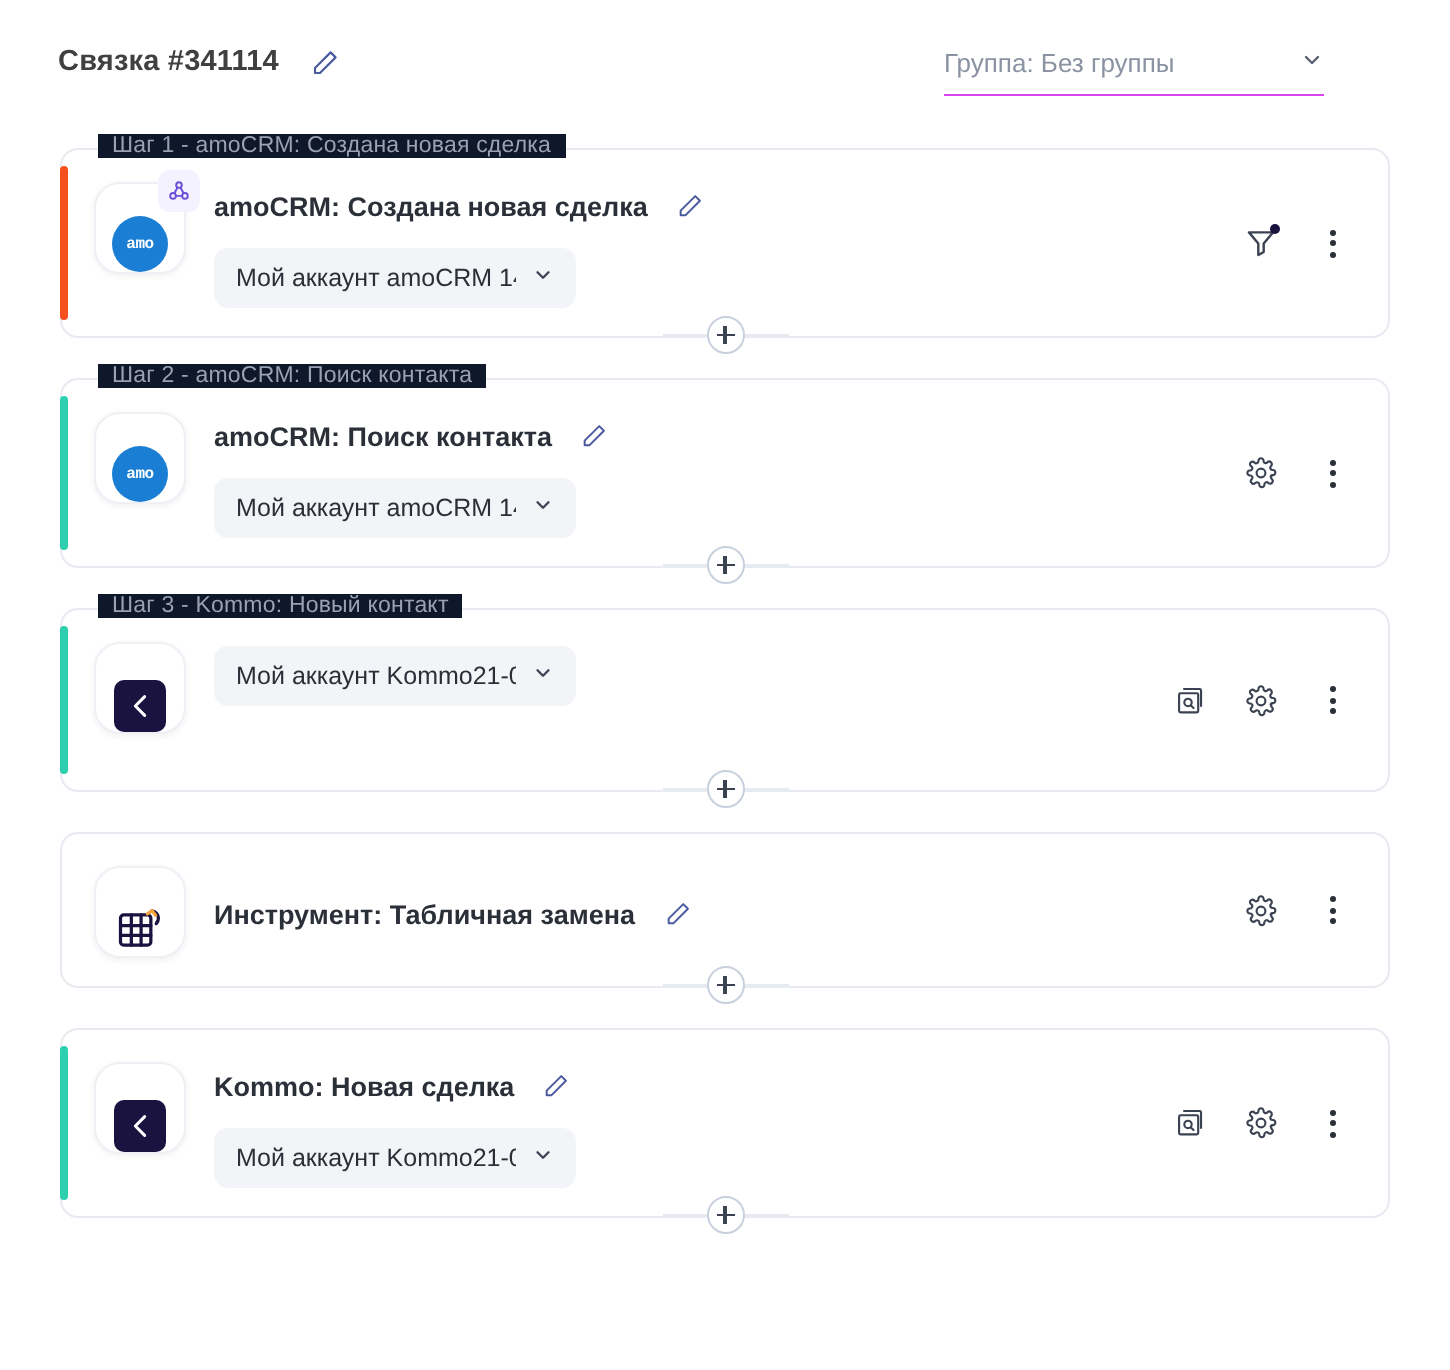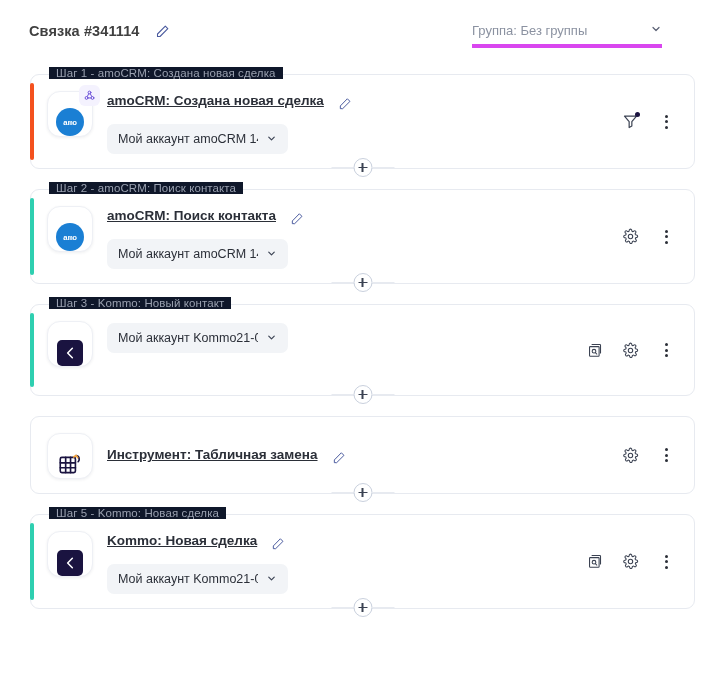--- a/index.html
+++ b/index.html
@@ -34,21 +34,21 @@
     cursor: pointer;
   }
   .pencil-btn svg { display:block; }
 
   .group-select {
     position: absolute;
     left: 472px;
     top: 16px;
     width: 190px;
     height: 32px;
-    border-bottom: 4px solid #d946ef;
+    border-bottom: 1px solid #d946ef;
     display: flex;
     align-items: center;
     justify-content: space-between;
     cursor: pointer;
   }
   .group-select-label {
     font-size: 13px;
     color: #8b92a1;
     white-space: nowrap;
   }
@@ -138,24 +138,24 @@
     border-radius: 6px;
     background: #f4f2fe;
     display: flex; align-items: center; justify-content: center;
   }
 
   
   .step-body { flex: 1 1 auto; min-width: 0; padding-top: 2px; }
 
   .step-title-row {
     display: flex;
+    align-items: center;
     gap: 10px;
     margin-bottom: 11px;
     height: 20px;
-    text-decoration: underline;
   }
   .step-title {
     font-size: 13.5px;
     font-weight: 700;
     color: #2b2f38;
     white-space: nowrap;
   }
 
   .account-pill {
     display: inline-flex;
@@ -466,21 +466,20 @@
         <div class="connector-inner">
           <div class="conn-line"></div>
           <div class="plus-btn"></div>
           <div class="conn-line"></div>
         </div>
       </div>
     </div>
     <div class="step-wrap">
       <div class="step-card tall">
         <div class="accent teal"></div>
-        <div class="step-legend">Шаг 5 - Kommo: Новая сделка</div>
         <div class="app-icon-box">
           <div class="app-icon">
             <div class="kommo-square">
               <svg width="14" height="14" viewBox="0 0 24 24" fill="none" stroke="#ffffff" stroke-width="2.6" stroke-linecap="round" stroke-linejoin="round">
                 <path d="M16 4L8 12l8 8"></path>
               </svg>
             </div>
           </div>
         </div>
         <div class="step-body"><div class="step-title-row">

